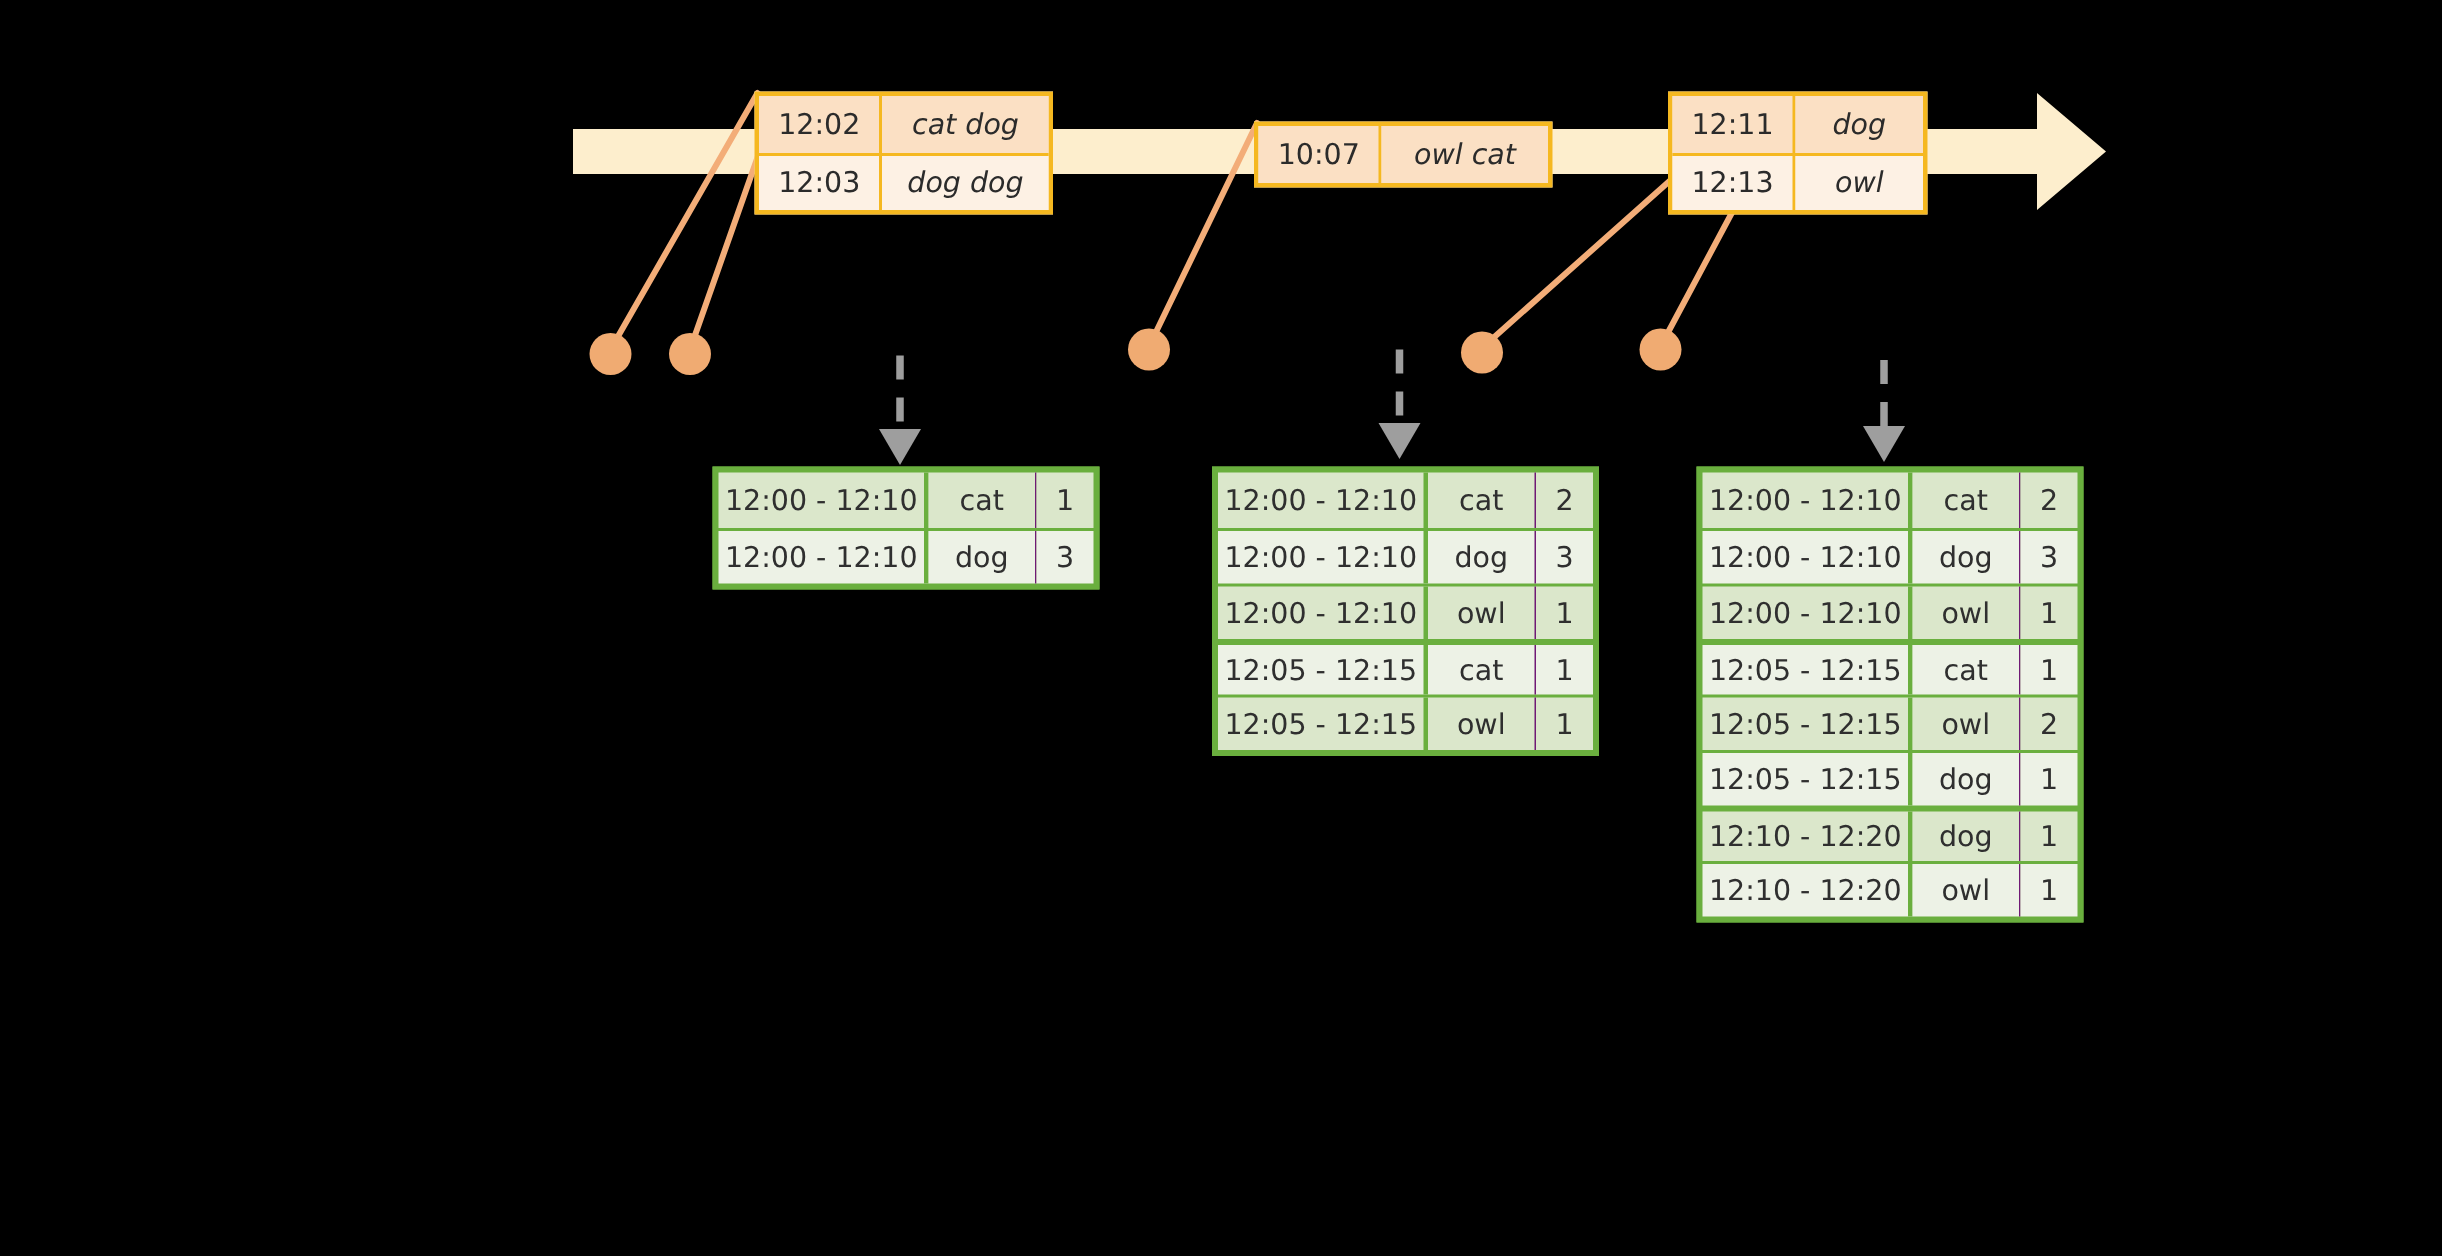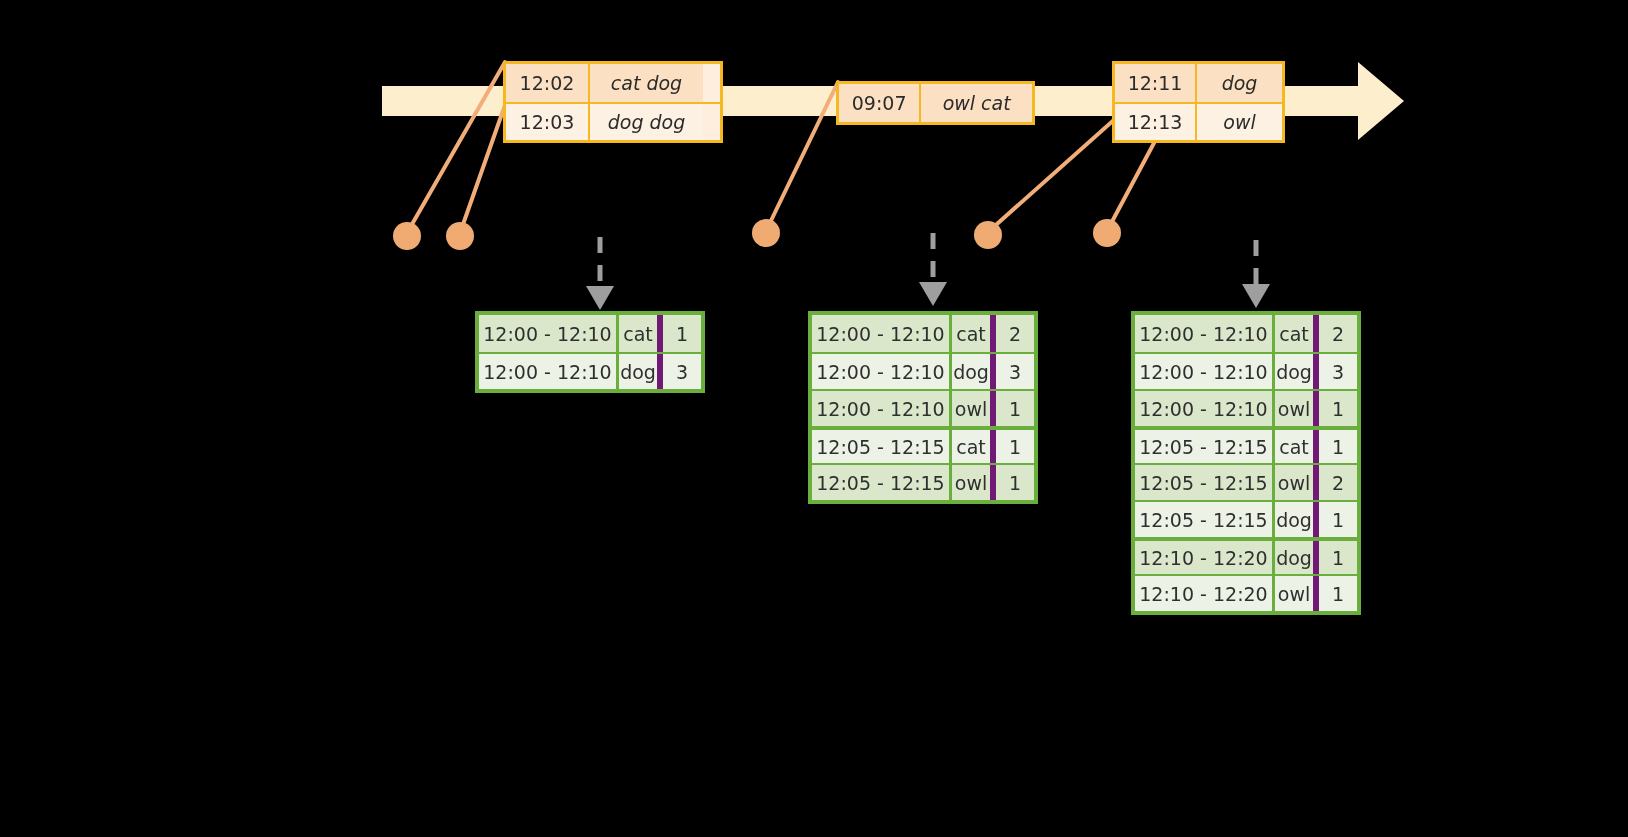--- a/index.html
+++ b/index.html
@@ -86,21 +86,21 @@
   .res-row.nosep { border-top: 2px solid #6aaf3e; }
   .cell {
     display: flex;
     align-items: center;
     justify-content: center;
     font-size: 19px;
     color: #2f2f2f;
     box-sizing: border-box;
   }
   .cell.c-window { width: 140px; border-right: 3px solid #6aaf3e; }
-  .cell.c-word   { width: 44px;  border-right: 6px solid #701a75; }
+  .cell.c-word   { width: 72px;  border-right: 1px solid #701a75; }
   .cell.c-count  { width: 38px; }
 </style>
 </head>
 <body>
 
 <div id="stage">
 
   <svg id="vec" viewBox="0 0 1628 837" xmlns="http://www.w3.org/2000/svg">
 
     <path d="M382,86 L1358,86 L1358,62 L1404,101 L1358,140 L1358,116 L382,116 Z" fill="#fdeecd"></path>
@@ -126,34 +126,34 @@
       <line x1="933" y1="233" x2="933" y2="284" stroke-dasharray="16 12"></line>
       <line x1="1256" y1="240" x2="1256" y2="286" stroke-dasharray="16 12"></line>
     </g>
     <g fill="#9e9e9e">
       <path d="M586,286 L614,286 L600,310 Z"></path>
       <path d="M919,282 L947,282 L933,306 Z"></path>
       <path d="M1242,284 L1270,284 L1256,308 Z"></path>
     </g>
   </svg>
 
-  <div class="evt-group" style="left:503px; top:61px; width:220px;text-align:right;">
+  <div class="evt-group" style="left:503px; top:61px; width:199px;text-align:right;">
     <div class="evt-row shade">
       <div class="evt-time">12:02</div>
       <div class="evt-words">cat dog</div>
     </div>
     <div class="evt-row light">
       <div class="evt-time">12:03</div>
       <div class="evt-words">dog dog</div>
     </div>
   </div>
 
   <div class="evt-group single" style="left:836px; top:81px; width:199px;">
     <div class="evt-row shade">
-      <div class="evt-time">09:07</div>
+      <div class="evt-time">10:07</div>
       <div class="evt-words">owl cat</div>
     </div>
   </div>
 
   <div class="evt-group" style="left:1112px; top:61px; width:173px;">
     <div class="evt-row shade">
       <div class="evt-time">12:11</div>
       <div class="evt-words" style="width:87px">dog</div>
     </div>
     <div class="evt-row light">

